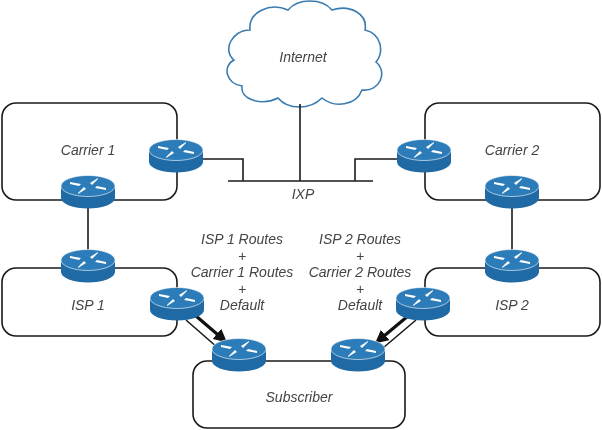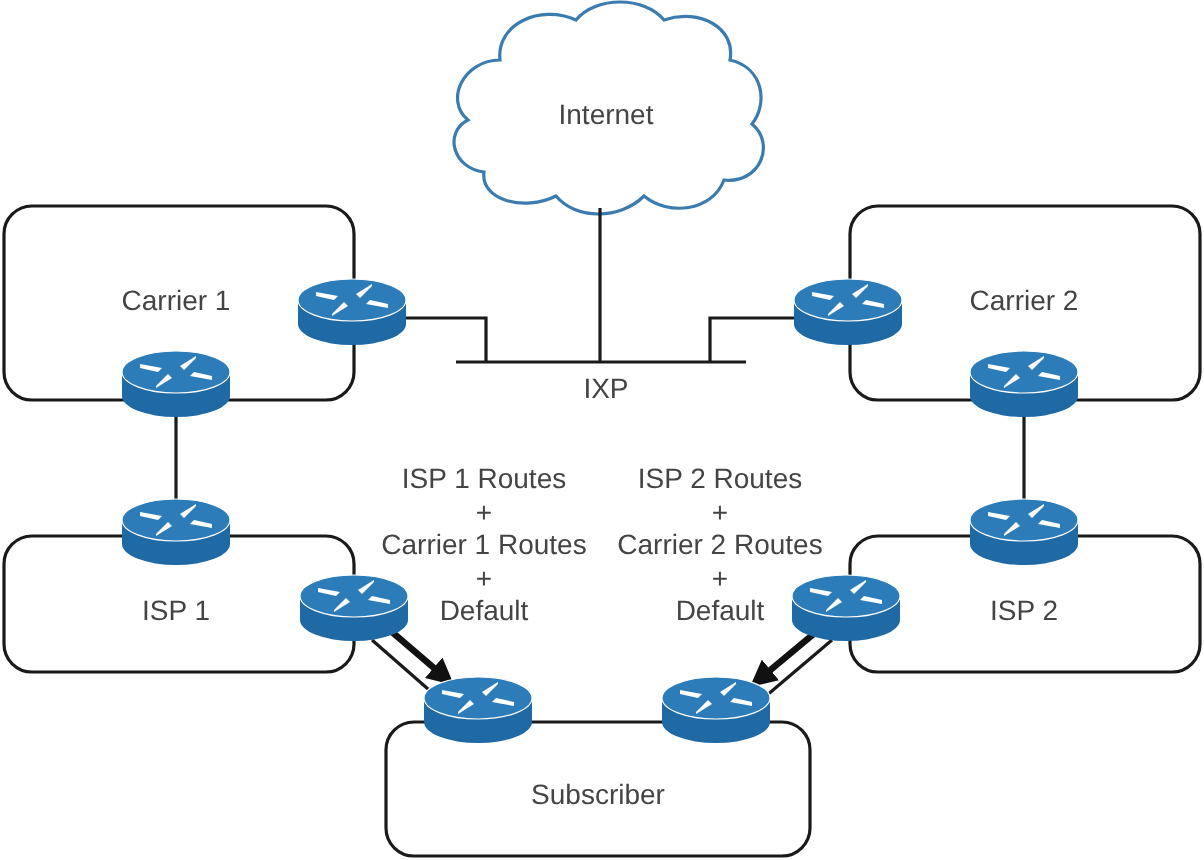--- a/index.html
+++ b/index.html
@@ -1,17 +1,17 @@
 <!DOCTYPE html>
 <html><head>
 <meta charset="utf-8">
 <style>
   html, body { margin: 0; padding: 0; background: #ffffff; }
   body { width: 602px; height: 430px; overflow: hidden; }
-  #stage { position: relative; width: 602px; height: 430px; }
+  #stage { position: relative; width: 602px; height: 430px; font-style: italic; }
   svg { position: absolute; left: 0; top: 0; }
   .lbl { font-family: "Liberation Sans", sans-serif; font-size: 14px; fill: #444444; }
   .box { fill: #ffffff; stroke: #1a1a1a; stroke-width: 1.6; }
   .wire { stroke: #1a1a1a; stroke-width: 1.6; fill: none; }
   .cloud { fill: #ffffff; stroke: #3a7bb0; stroke-width: 1.6; }
   .r-body { fill: #1f6aa5; }
   .r-top { fill: #2b7cb8; stroke: #ffffff; stroke-width: 0.6; }
   .r-arrow { fill: #ffffff; }
   .thick { stroke: #111111; stroke-width: 3.2; fill: none; }
 </style>

